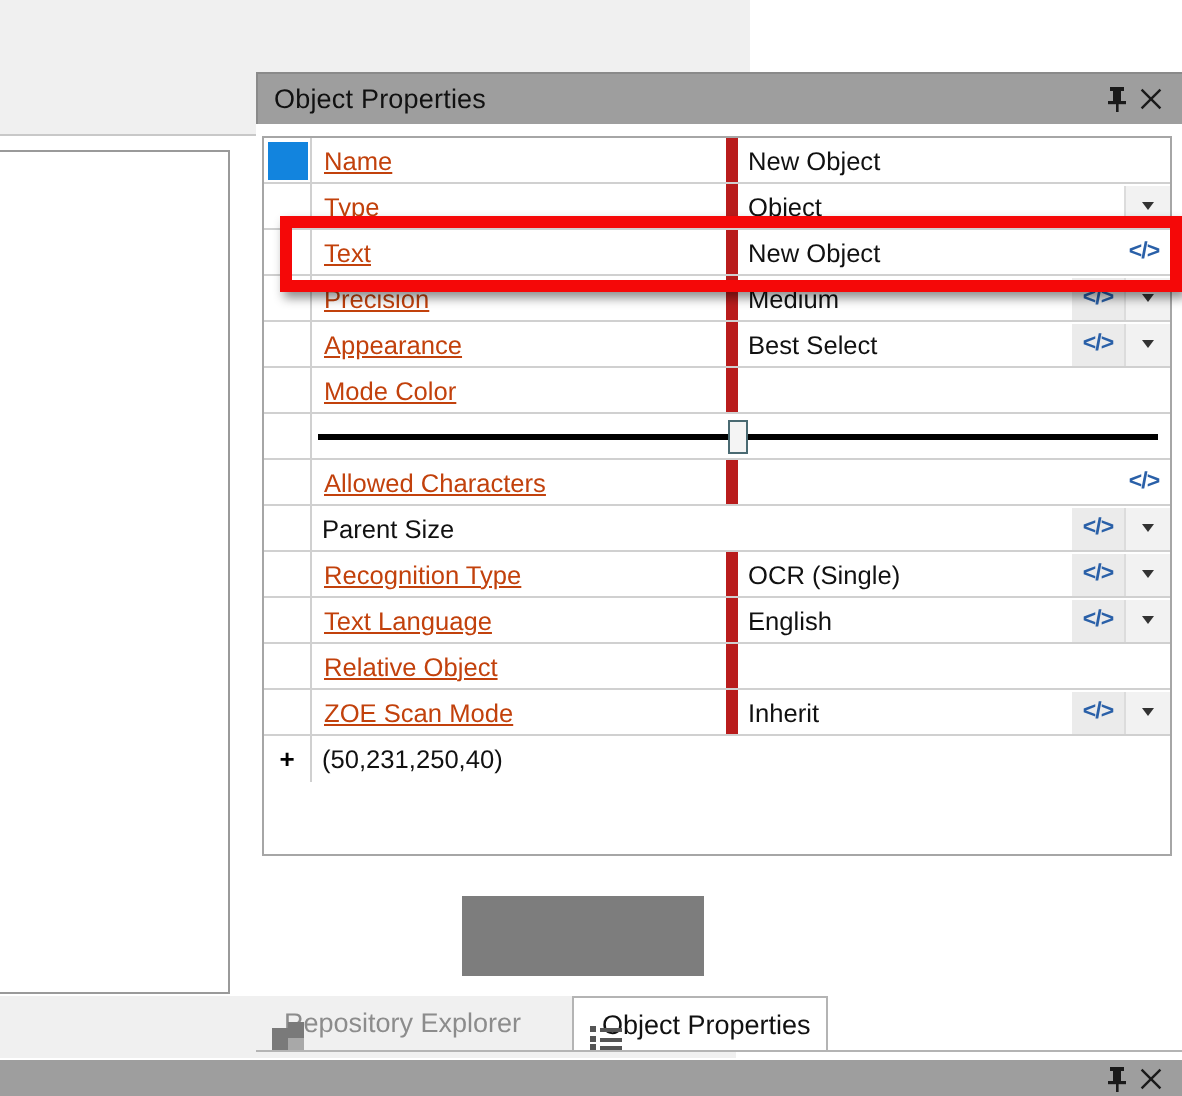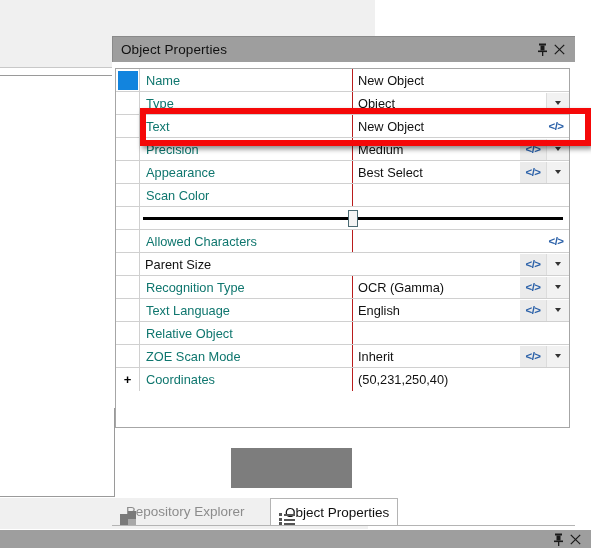--- a/index.html
+++ b/index.html
@@ -19,43 +19,43 @@
   #left-panel-wrap{position:absolute;left:0;top:68px;width:360px;height:430px;background:#ffffff;}
   #left-white-box{position:absolute;left:-2px;top:75px;width:117px;height:422px;
     background:#ffffff;border:1px solid #9a9a9a;box-sizing:border-box;}
   #left-gap-right{position:absolute;left:118px;top:68px;width:242px;height:430px;background:#ffffff;}
   #below-left{position:absolute;left:0;top:498px;width:368px;height:31px;background:#f0f0f0;}
 
   
   #gray-block{position:absolute;left:231px;top:448px;width:121px;height:40px;background:#7d7d7d;}
 
   
-  #panel{position:absolute;left:112px;top:36px;width:463px;height:372px;
+  #panel{position:absolute;left:128px;top:36px;width:463px;height:372px;
     background:#ffffff;box-sizing:border-box;}
   #panel-titlebar{position:absolute;left:0;top:0;width:463px;height:26px;
     background:#9e9e9e;display:flex;align-items:center;
     border-left:1px solid #8a8a8a;border-top:1px solid #8a8a8a;box-sizing:border-box;}
   #panel-title{padding-left:8px;font-size:13.5px;color:#111;flex:1;letter-spacing:.1px;}
   .tb-icon{width:17px;height:22px;display:flex;align-items:center;justify-content:center;
     font-size:13px;color:#1a1a1a;cursor:default;}
   .tb-icon.pin{font-size:14px;}
   .tb-icon.close{font-size:14px;margin-right:7px;}
 
   
   #grid{position:absolute;left:3px;top:32px;width:455px;height:360px;
     border:1px solid #a6a6a6;background:#ffffff;box-sizing:border-box;}
   .row{display:flex;height:23px;box-sizing:border-box;border-bottom:1px solid #d0d0d0;}
   .row:last-child{border-bottom:none;}
   .c-marker{width:24px;flex:0 0 24px;border-right:1px solid #d0d0d0;
     display:flex;align-items:center;justify-content:center;box-sizing:border-box;}
   .swatch{width:20px;height:19px;background:#1284de;}
   .plus{font-size:13px;font-weight:bold;line-height:1;color:#000;}
-  .c-label{flex:0 0 213px;width:213px;border-right:1px solid #b91c1c;
+  .c-label{flex:0 0 213px;width:213px;border-right:6px solid #b91c1c;
     display:flex;align-items:center;padding-left:6px;box-sizing:border-box;
-    font-size:12.8px;color:#0f766e;}
+    font-size:12.8px;color:#c2410c;text-decoration:underline;}
   .c-value{flex:1;display:flex;align-items:center;position:relative;box-sizing:border-box;
     padding-left:5px;font-size:12.8px;color:#111;overflow:hidden;}
   .val-text{flex:1;white-space:nowrap;overflow:hidden;}
 
   .code-icon{width:26px;flex:0 0 26px;height:21px;display:flex;align-items:center;
     justify-content:center;color:#2a60a8;font-size:11.5px;font-weight:bold;
     background:#ebebeb;letter-spacing:-.5px;}
   .code-icon.plain{background:transparent;}
   .dd-btn{width:22px;flex:0 0 22px;height:21px;display:flex;align-items:center;
     justify-content:center;background:#f2f2f2;border-left:1px solid #dcdcdc;}
@@ -195,21 +195,21 @@
         <div class="c-value">
           <span class="val-text">Best Select</span>
           <span class="code-icon" style="color: rgb(42, 96, 168);">&lt;/&gt;</span>
           <span class="dd-btn">
             <span class="caret"></span>
           </span>
         </div>
       </div>
       <div class="row">
         <div class="c-marker"></div>
-        <div class="c-label">Scan Color</div>
+        <div class="c-label">Mode Color</div>
         <div class="c-value" style="padding: 0px;">
           <div class="color-cell" style="background: rgb(0, 0, 0); margin-top: 26px;">
             <span class="color-text">RGB(0, 0, 0)</span>
             <span class="eyedrop">
               <svg width="14" height="14" viewBox="0 0 14 14">
                 <path d="M10.6 1.2 L12.8 3.4 L11.3 4.9 L9.1 2.7 Z" fill="#ffffff"></path>
                 <path d="M8.6 3.2 L10.8 5.4 L4.6 11.6 L2.2 12.3 L2.9 9.9 Z" fill="#ffffff"></path>
               </svg>
             </span>
           </div>
@@ -239,21 +239,21 @@
           <span class="code-icon" style="color: rgb(42, 96, 168);">&lt;/&gt;</span>
           <span class="dd-btn">
             <span class="caret"></span>
           </span>
         </div>
       </div>
       <div class="row">
         <div class="c-marker"></div>
         <div class="c-label">Recognition Type</div>
         <div class="c-value">
-          <span class="val-text">OCR (Gamma)</span>
+          <span class="val-text">OCR (Single)</span>
           <span class="code-icon" style="color: rgb(42, 96, 168);">&lt;/&gt;</span>
           <span class="dd-btn">
             <span class="caret"></span>
           </span>
         </div>
       </div>
       <div class="row">
         <div class="c-marker"></div>
         <div class="c-label">Text Language</div>
         <div class="c-value">
@@ -276,21 +276,20 @@
           <span class="code-icon" style="color: rgb(42, 96, 168);">&lt;/&gt;</span>
           <span class="dd-btn">
             <span class="caret"></span>
           </span>
         </div>
       </div>
       <div class="row">
         <div class="c-marker">
           <span class="plus">+</span>
         </div>
-        <div class="c-label">Coordinates</div>
         <div class="c-value">
           <span class="val-text">(50,231,250,40)</span>
         </div>
       </div>
     </div>
 
   <div id="panel-bottom-line"></div>
 
   <div id="tabstrip">
     <div class="tab inactive">

